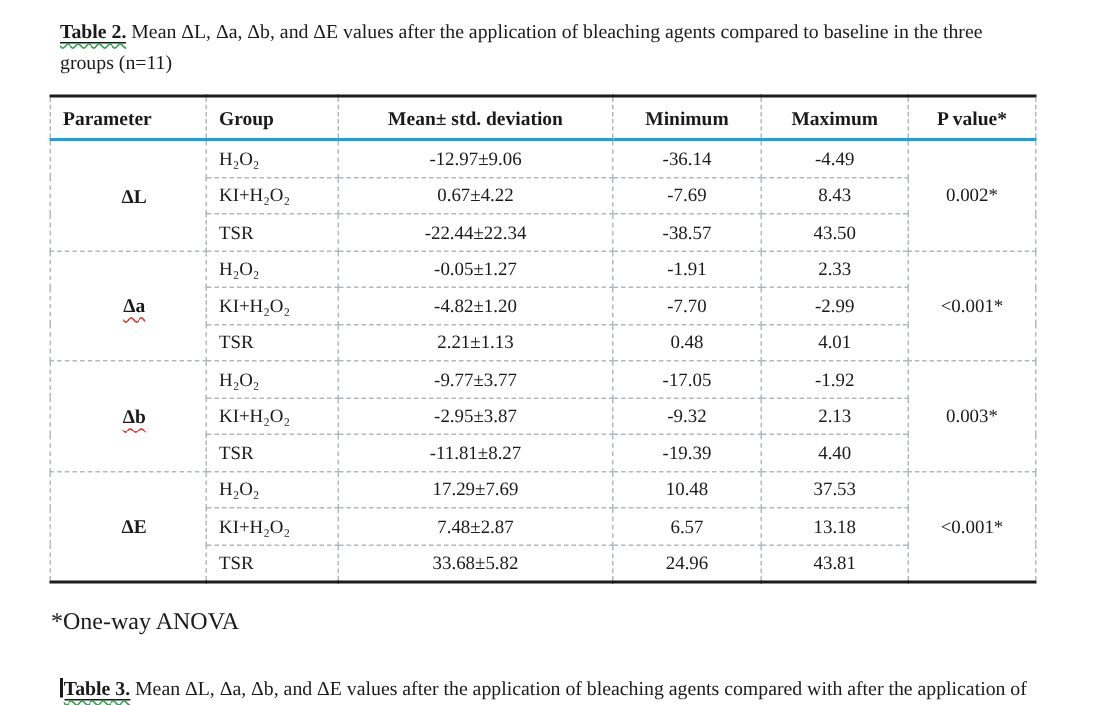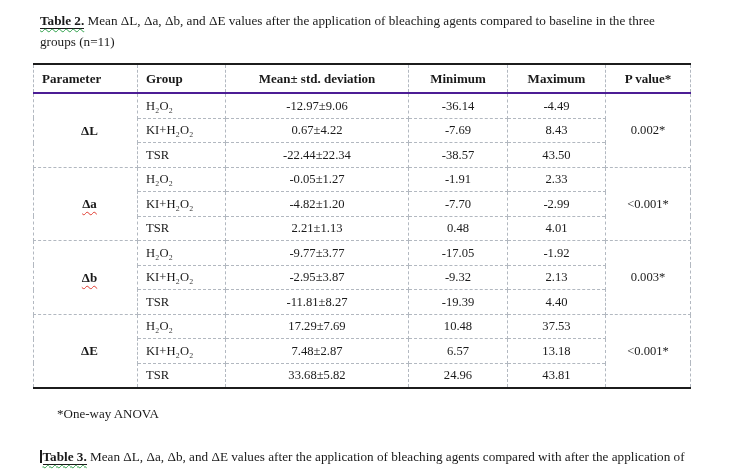--- a/index.html
+++ b/index.html
@@ -54,42 +54,42 @@
     vertical-align: middle;
     overflow: hidden;
   }
   table.t2 {
     border-top: 2px solid #1c1c1c;
     border-bottom: 2px solid #1c1c1c;
   }
   table.t2 thead th {
     height: 27px;
     font-weight: bold;
-    border-bottom: 2px solid #4c1d95;
+    border-bottom: 2px solid #0ea5e9;
     text-align: center;
     font-size: 13px;
   }
   table.t2 thead th.left, table.t2 td.left { text-align: left; padding-left: 8px; }
   table.t2 tbody td { height: 23.5px; text-align: center; }
   table.t2 td.param {
     text-align: center;
     padding-left: 8px;
     font-weight: bold;
     font-size: 13px;
   }
   table.t2 td.param .misspelled {
     text-decoration-line: underline;
     text-decoration-style: wavy;
     text-decoration-color: #e03a2f;
     text-decoration-thickness: 1px;
     text-underline-offset: 3px;
   }
   .footnote {
-    margin: 17px 0 0 24px;
-    font-size: 13px;
+    margin: 17px 0 0 1px;
+    font-size: 16px;
   }
   .caption.table3 {
     margin-top: 24px;
   }
 </style>
 </head>
 <body>
 
 <div class="page">
 

